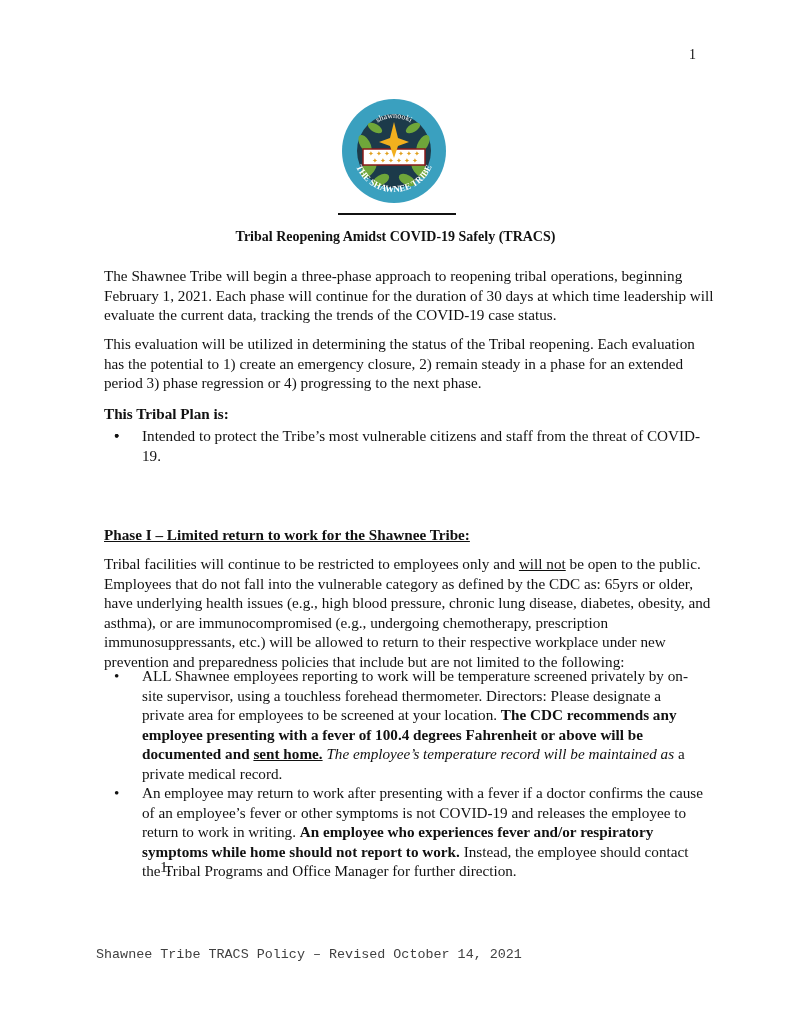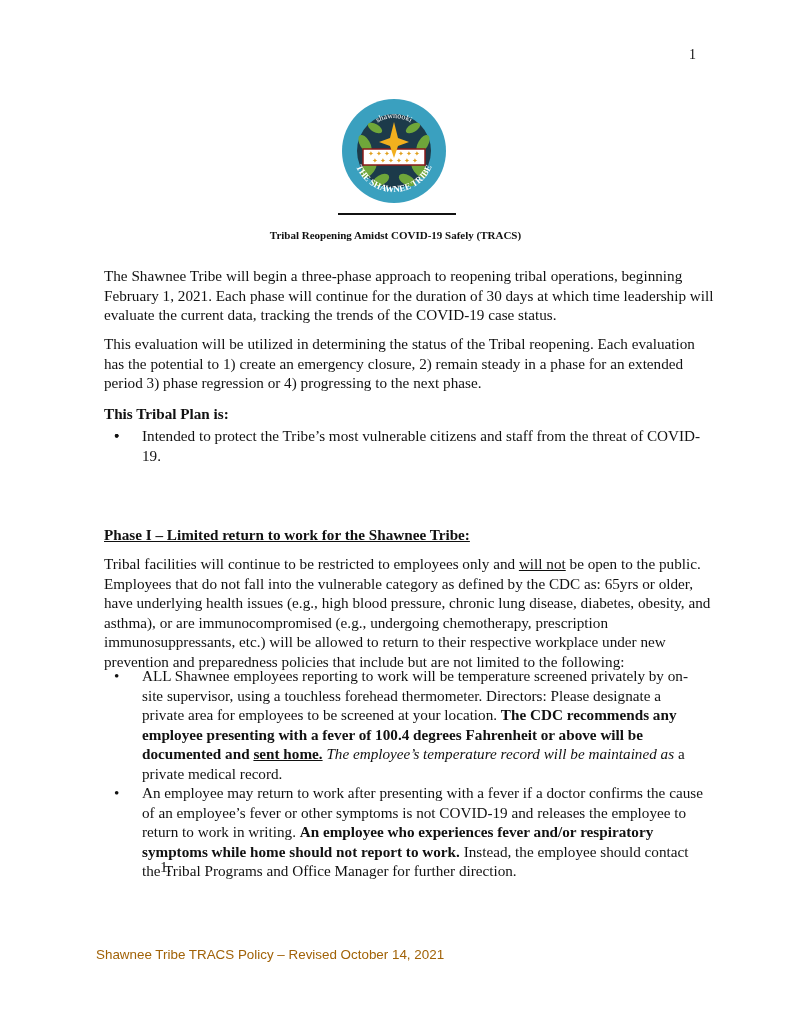--- a/index.html
+++ b/index.html
@@ -2,41 +2,41 @@
 <html><head>
 <meta charset="utf-8">
 <style>
   html, body { margin: 0; padding: 0; background: #ffffff; }
   body { width: 791px; height: 1024px; position: relative; overflow: hidden;
          font-family: "Liberation Serif", "DejaVu Serif", serif; color: #111; }
   .page-number { position: absolute; top: 47px; left: 689px; font-size: 14px; }
   .logo { position: absolute; top: 98px; left: 341px; width: 106px; height: 106px; }
   .logo-rule { position: absolute; top: 213px; left: 338px; width: 118px; height: 2px; background: #111; }
   .title { position: absolute; top: 229px; left: 0; width: 791px; text-align: center;
-           font-weight: bold; font-size: 11px; }
+           font-weight: bold; font-size: 14px; }
   .body-text { position: absolute; left: 96px; width: 610px; font-size: 15.2px; line-height: 19.5px; }
   p { margin: 8px; }
   .p1 { top: 258px; }
   .p2 { top: 326px; }
   .plan-heading { top: 396px; font-weight: bold; }
   .bullets1 { top: 426px; }
   .phase-heading { top: 517px; font-weight: bold; text-decoration: underline; }
   .p3 { top: 546px; }
   .bullets2 { top: 666px; }
   .numbered { top: 857px; }
   ul.blist, ol.nlist { margin: 0; padding: 0; list-style: none; }
   ul.blist li { position: relative; padding-left: 46px; margin: 0; }
   ul.blist li .bullet { position: absolute; left: 18px; top: 0; }
   ol.nlist li { position: relative; padding-left: 80px; margin: 0; }
   ol.nlist li .num { position: absolute; left: 64px; top: 0; }
   .u { text-decoration: underline; text-align: center; }
   .b { font-weight: bold; }
   .i { font-style: italic; }
-  .footer { position: absolute; top: 947px; left: 96px; font-family: Liberation Sans, sans-serif;
-            font-size: 13.4px; color: #a16207; }
+  .footer { position: absolute; top: 947px; left: 96px; font-family: Liberation Mono, monospace;
+            font-size: 13.4px; color: #404040; }
 </style>
 </head>
 <body>
 
 <div class="page-number">1</div>
 
 <svg class="logo" viewBox="0 0 106 106">
   <circle cx="53" cy="53" r="52" fill="#3aa0bf"></circle>
   <circle cx="53" cy="53" r="37" fill="#1c3a4a"></circle>
   <g fill="#6fa63a">

